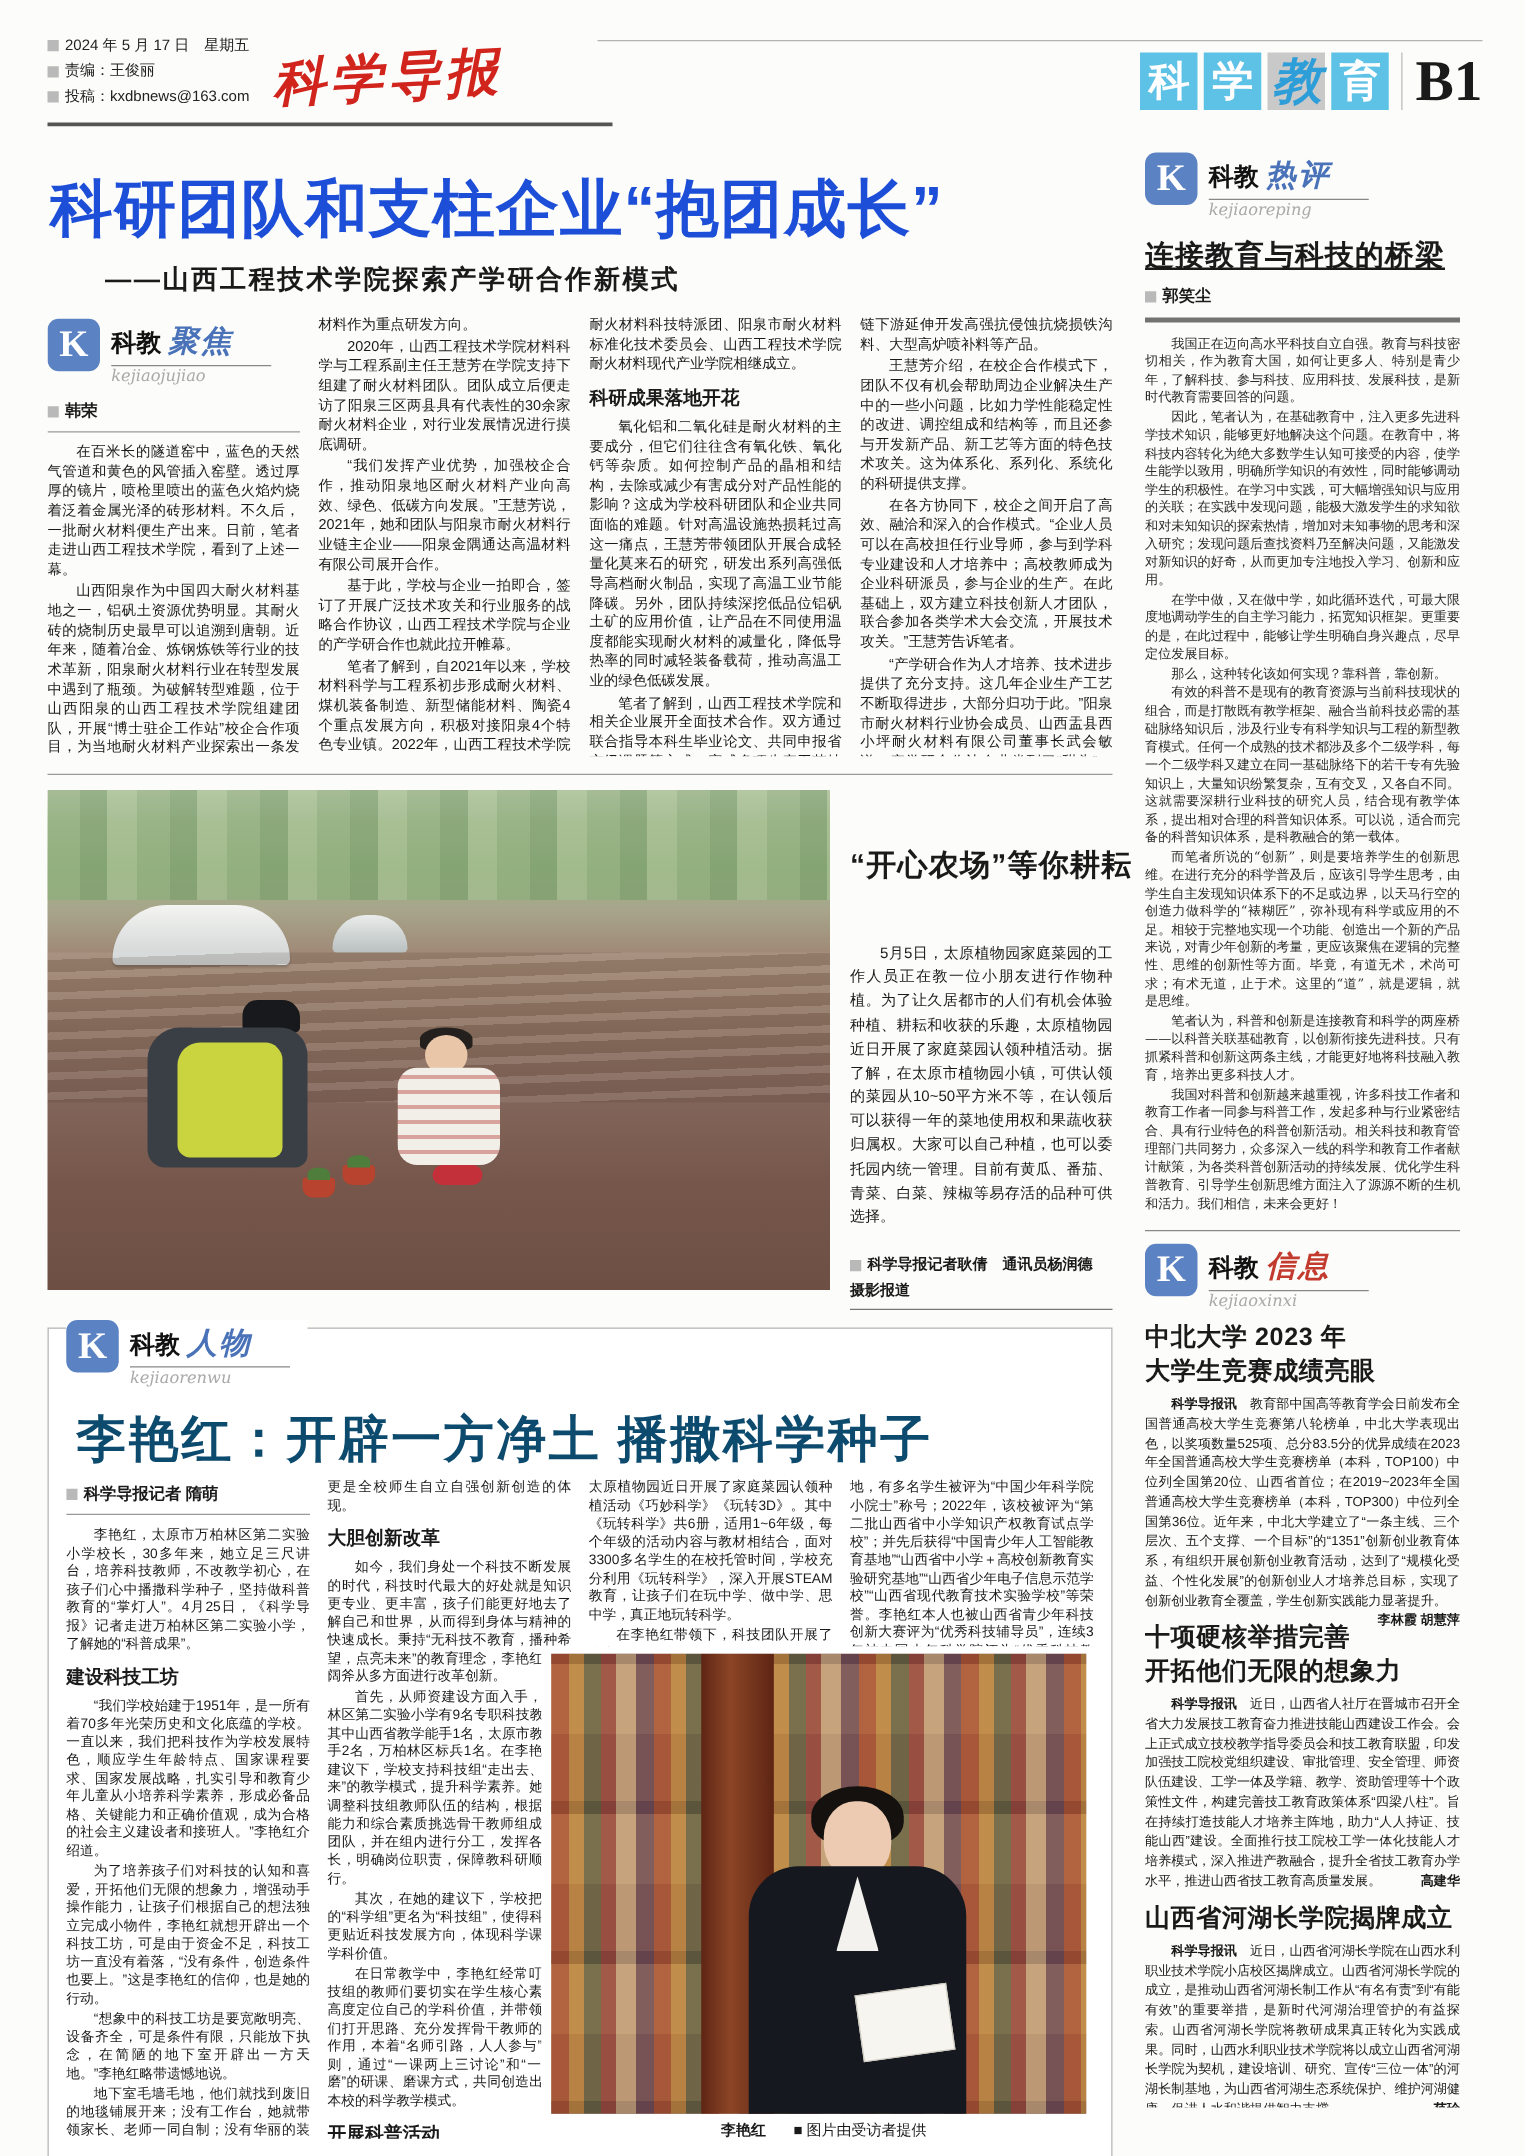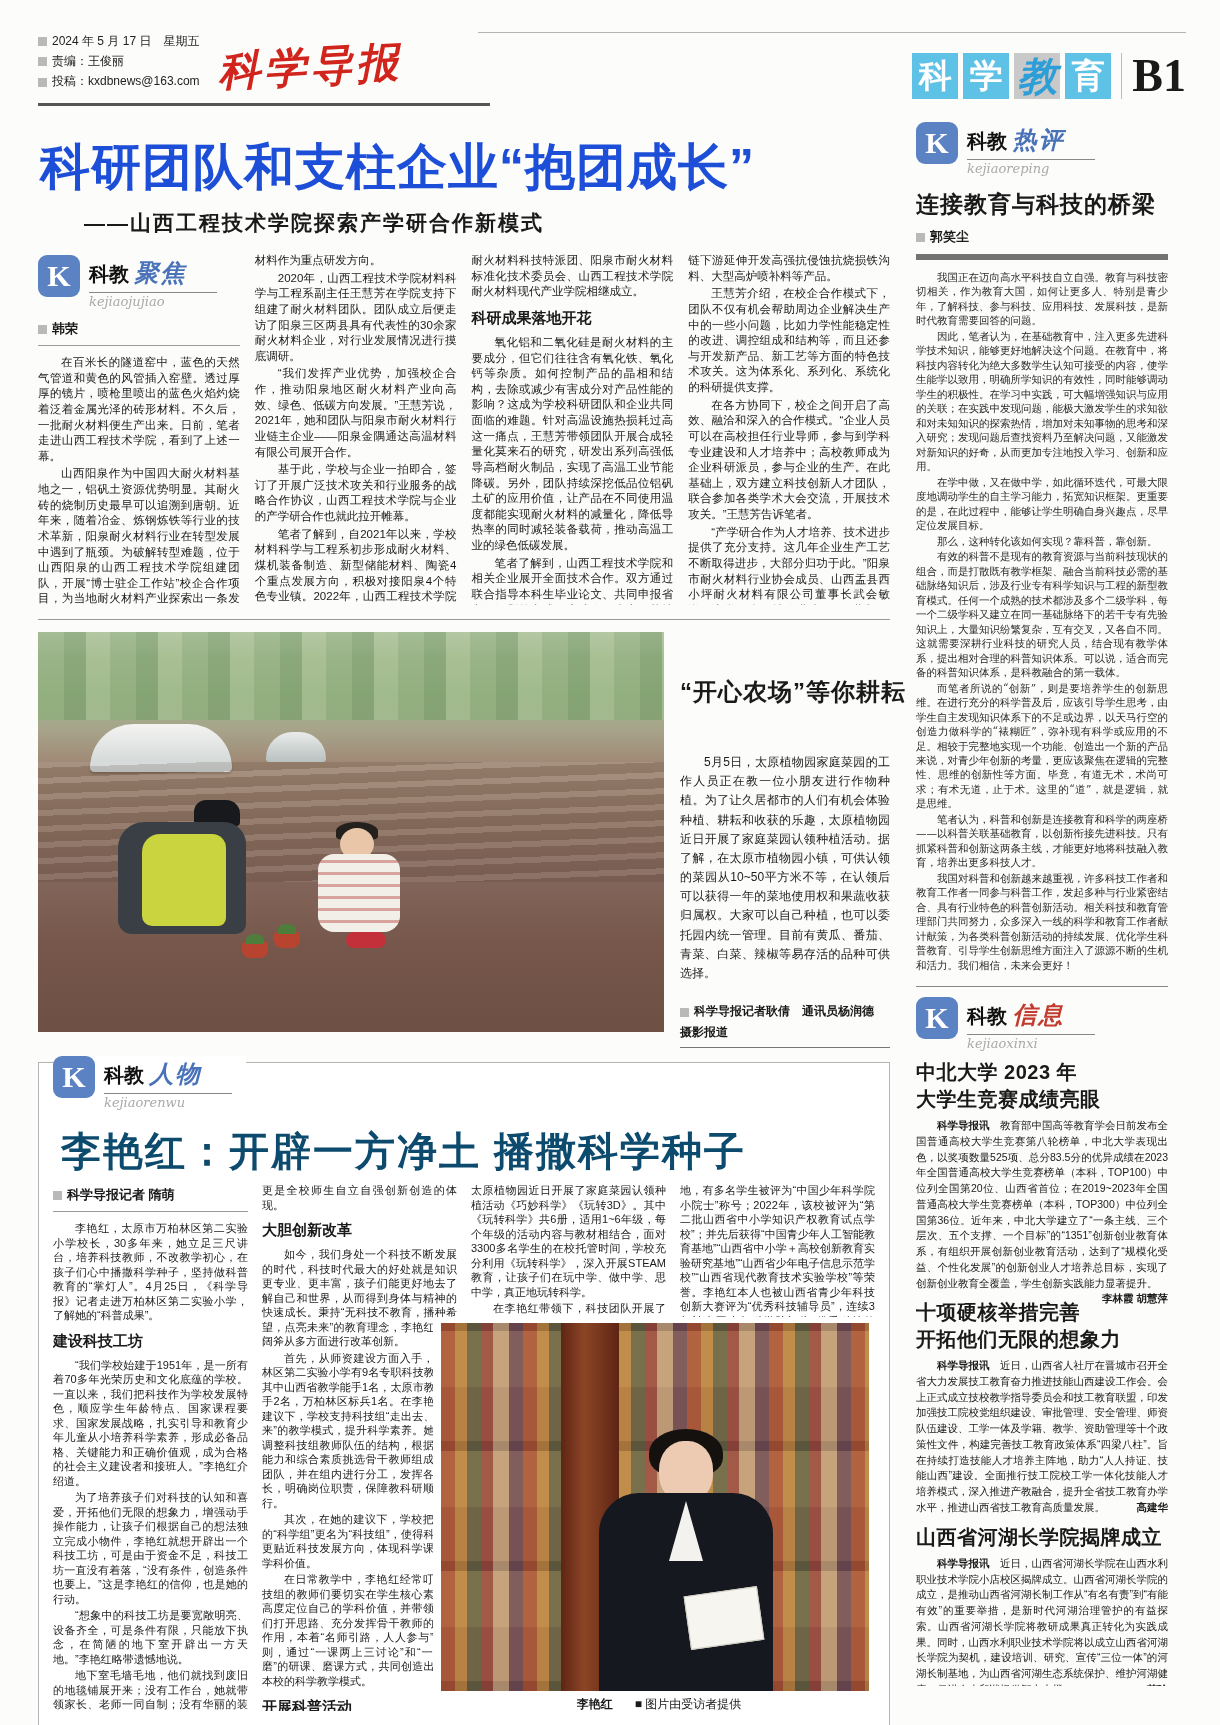--- a/index.html
+++ b/index.html
@@ -1,21 +1,21 @@
 <!DOCTYPE html>
 <html><head>
 <meta charset="utf-8">
 <style>
   html,body{margin:0;padding:0;}
   body{width:1220px;height:1725px;background:#fcfcfa;overflow:hidden;
        font-family:"Liberation Sans","DejaVu Sans",sans-serif;color:#1a1a1a;}
   .page{box-sizing:border-box;width:1220px;height:1725px;padding:26px 34px 10px 38px;}
 
   
-  .hdr{position:relative;display:flex;align-items:center;height:84px;gap:48px;}
+  .hdr{position:relative;display:flex;align-items:flex-start;height:84px;gap:48px;}
   .hdr-topline{position:absolute;left:440px;right:0;top:6px;border-top:1px solid #b3b3b3;}
   .hdr-left{display:flex;align-items:flex-start;width:452px;border-bottom:3px solid #555;padding-bottom:8px;}
   .hdr-info{font-size:12px;line-height:1.7;color:#222;white-space:nowrap;}
   .sq{display:inline-block;width:9px;height:9px;background:#b9b9b9;margin-right:5px;vertical-align:middle;}
   .masthead{color:#d0241c;font-family:"DejaVu Serif","Liberation Serif",serif;
             font-style:italic;font-weight:bold;font-size:42px;margin:8px 0 0 18px;
             letter-spacing:4px;transform:rotate(-3deg);}
   .hdr-right{margin-left:auto;display:flex;align-items:flex-end;padding-top:16px;}
   .tile{width:46px;height:46px;background:#5ec1e6;color:#fff;font-weight:bold;font-size:33px;
         line-height:46px;text-align:center;margin-left:5px;}
@@ -101,22 +101,22 @@
   .w-hair{position:absolute;left:58px;top:-12px;width:74px;height:48px;background:#14110f;border-radius:50% 50% 40% 40%;}
   .w-suit{position:absolute;left:8px;top:52px;width:174px;height:200px;background:#15181f;border-radius:40px 40px 0 0;}
   .w-shirt{position:absolute;left:78px;top:60px;width:34px;height:60px;background:#f4f2ee;
      clip-path:polygon(50% 0,100% 100%,0 100%);}
   .w-book{position:absolute;left:96px;top:150px;width:72px;height:52px;background:#f7f5ef;
      border:1px solid #cfccc2;transform:rotate(-8deg);}
   .portrait-caption{font-size:12px;display:flex;justify-content:center;gap:22px;padding:5px 0 0 0;}
   .portrait-caption b{font-weight:bold;}
 
   
-  .reping-headline{font-size:23px;font-weight:800;letter-spacing:1px;margin:13px 0 8px 0;white-space:nowrap;}
-  .r-byline{font-size:13px;font-weight:bold;border-bottom:6px solid #737373;padding:0 0 8px 0;margin-bottom:10px;}
+  .reping-headline{font-size:23px;font-weight:800;letter-spacing:1px;margin:13px 0 8px 0;white-space:nowrap;text-decoration:underline;}
+  .r-byline{font-size:13px;font-weight:bold;border-bottom:4px solid #737373;padding:0 0 8px 0;margin-bottom:10px;}
   .reping-body p{font-family:"DejaVu Serif","Liberation Serif",serif;font-size:10.5px;line-height:1.38;
      text-indent:2em;text-align:justify;margin:0 0 1px 0;color:#2a2a2a;}
   .r-divider{border-top:1px solid #888;margin:14px 0 10px 0;}
   .xinxi-item h3{font-size:20px;font-weight:800;line-height:1.32;margin:8px 0 6px 0;letter-spacing:.5px;}
   .xinxi-item p{font-size:10.5px;line-height:1.5;text-align:justify;text-indent:2em;margin:0 0 4px 0;}
   .lead{font-weight:bold;}
   .authors{float:right;font-weight:bold;text-indent:0;}
 </style>
 </head>
 <body>

